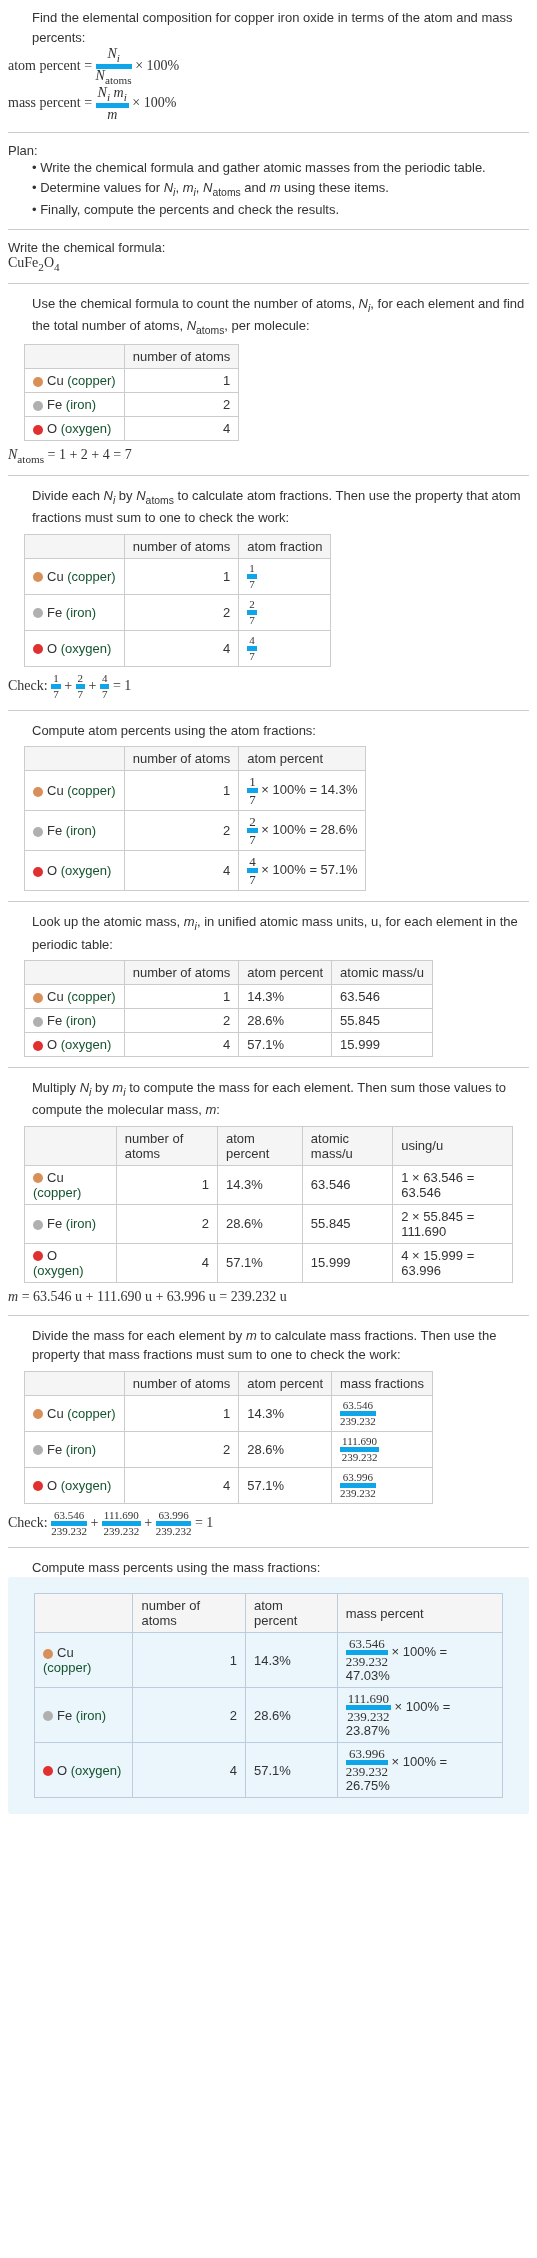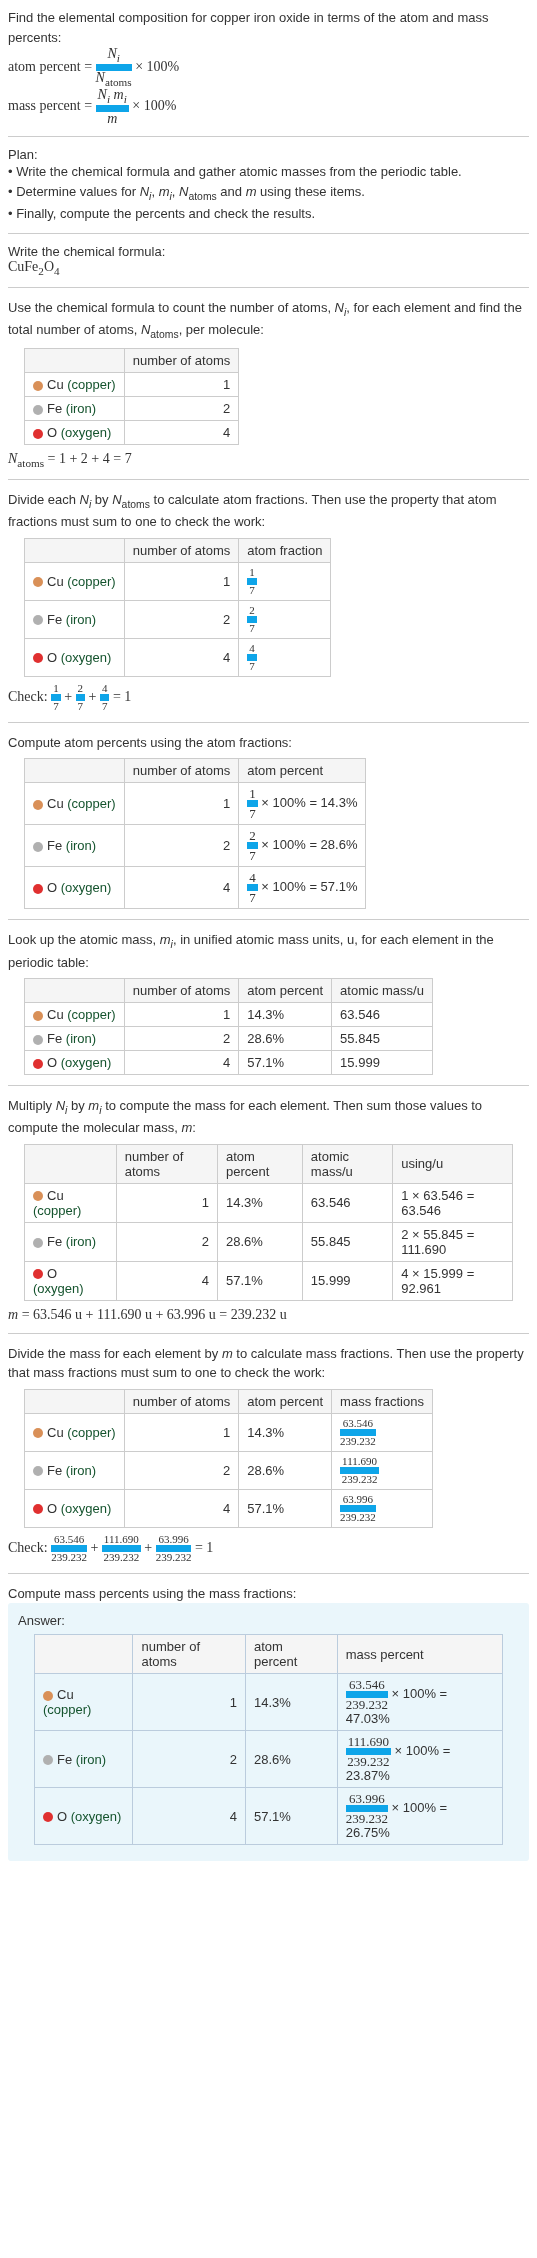--- a/index.html
+++ b/index.html
@@ -11,20 +11,21 @@
   background: #fff;
   width: 521px;
 }
 hr {
   border: none;
   border-top: 1px solid #ccc;
   margin: 10px 0;
 }
 .section-text {
   line-height: 1.5;
+  margin-left: 24px;
 }
 .formula-line {
   font-family: serif;
   font-size: 14px;
 }
 table {
   border-collapse: collapse;
   margin: 6px 16px;
 }
 th, td {
@@ -67,21 +68,21 @@
   display: inline-block;
   vertical-align: middle;
   text-align: center;
   font-family: serif;
 }
 .frac .n, .frac .d {
   display: block;
   line-height: 1;
 }
 .frac .n {
-  border-bottom: 7px solid #0ea5e9;
+  border-bottom: 5px solid #0ea5e9;
   padding: 0 2px;
 }
 .small-frac {
   font-size: 11px;
 }
 </style>
 </head>
 <body>
 
 <div class="section-text">Find the elemental composition for copper iron oxide in terms of the atom and mass percents:</div>
@@ -249,21 +250,21 @@
         <td class="num">2</td>
         <td>28.6%</td>
         <td>55.845</td>
         <td>2 × 55.845 = 111.690</td>
       </tr>
 <tr>
         <td><span class="swatch" style="background:#e03030"></span><span>O</span> <span class="element-label">(oxygen)</span></td>
         <td class="num">4</td>
         <td>57.1%</td>
         <td>15.999</td>
-        <td>4 × 15.999 = 92.961</td>
+        <td>4 × 15.999 = 63.996</td>
       </tr>
 </tbody>
   </table>
 
 <div class="formula-line"><i>m</i> = 63.546 u + 111.690 u + 63.996 u = 239.232 u</div>
 
 <hr>
 
 <div class="section-text">Divide the mass for each element by <i>m</i> to calculate mass fractions. Then use the property that mass fractions must sum to one to check the work:</div>
 
@@ -296,21 +297,20 @@
 </tbody>
   </table>
 
 <div class="formula-line">Check: <span class="frac small-frac"><span class="n">63.546</span><span class="d">239.232</span></span> + <span class="frac small-frac"><span class="n">111.690</span><span class="d">239.232</span></span> + <span class="frac small-frac"><span class="n">63.996</span><span class="d">239.232</span></span> = 1</div>
 
 <hr>
 
 <div class="section-text">Compute mass percents using the mass fractions:</div>
 
 <div class="answer-box">
-<div>Answer:</div>
 
 <table>
 <tbody>
         <tr>
           <th></th>
           <th>number of atoms</th>
           <th>atom percent</th>
           <th>mass percent</th>
         </tr>
 <tr>

